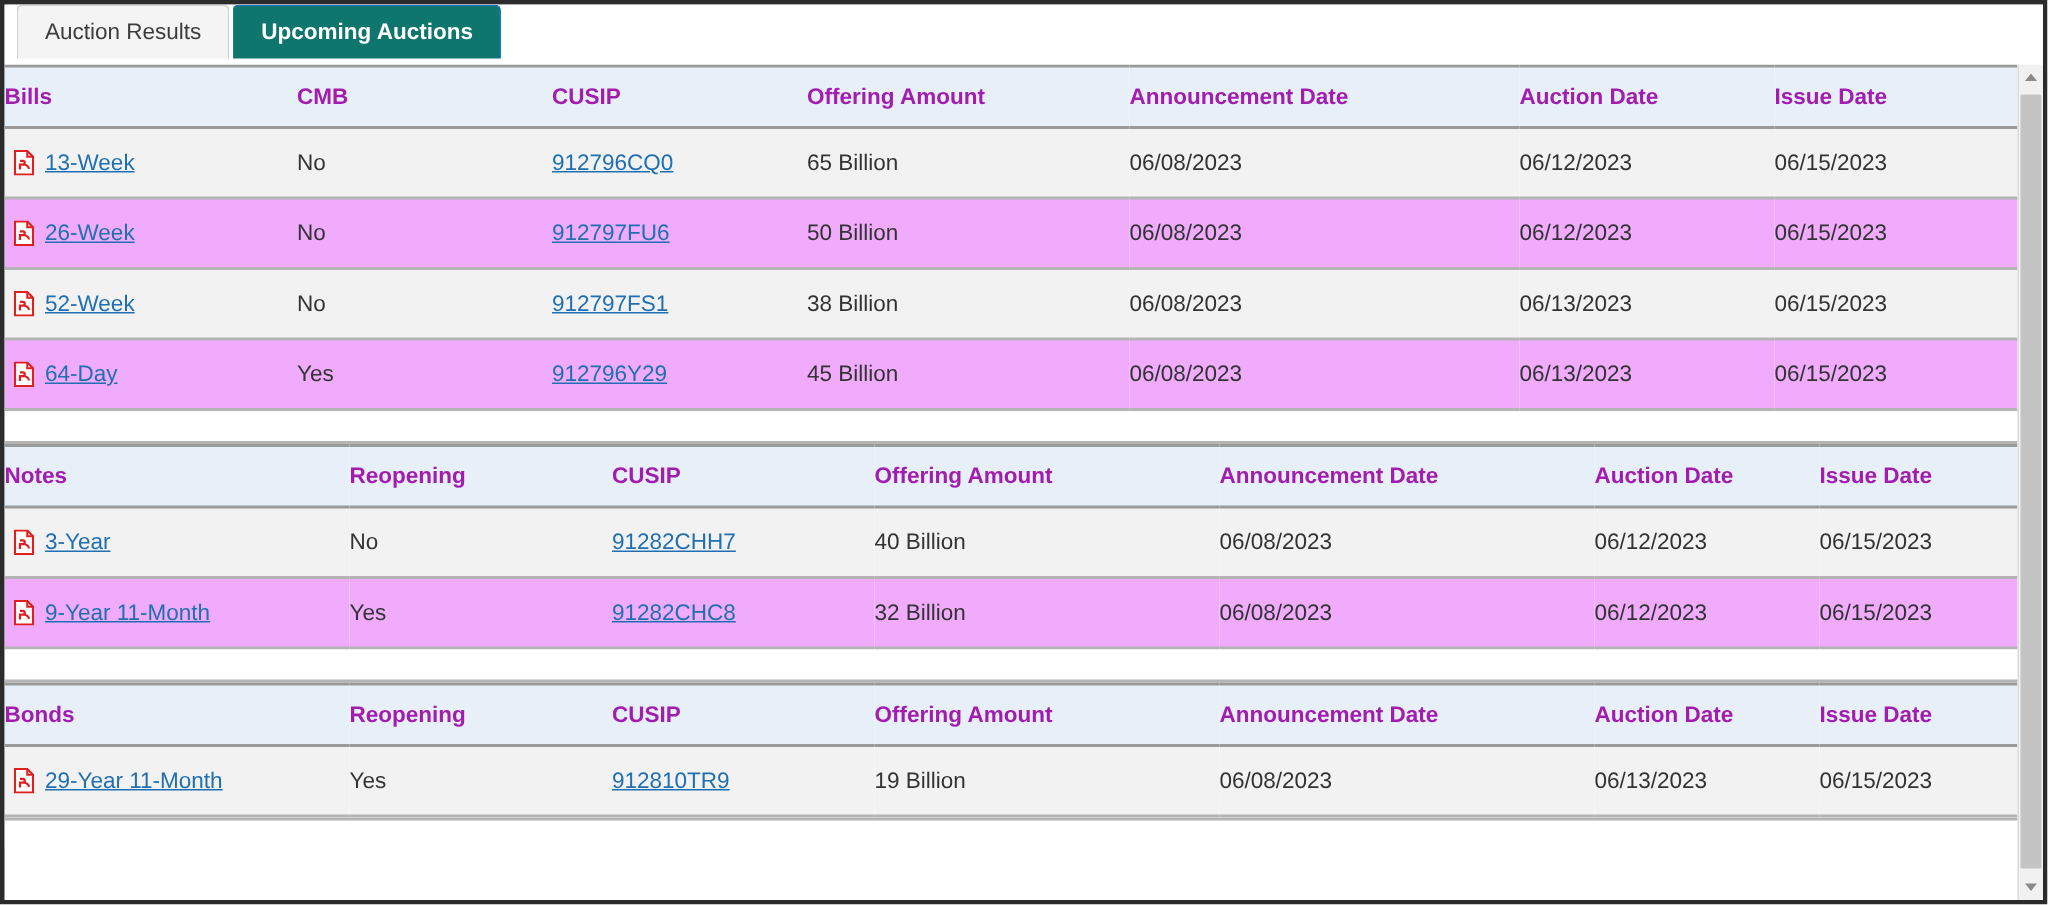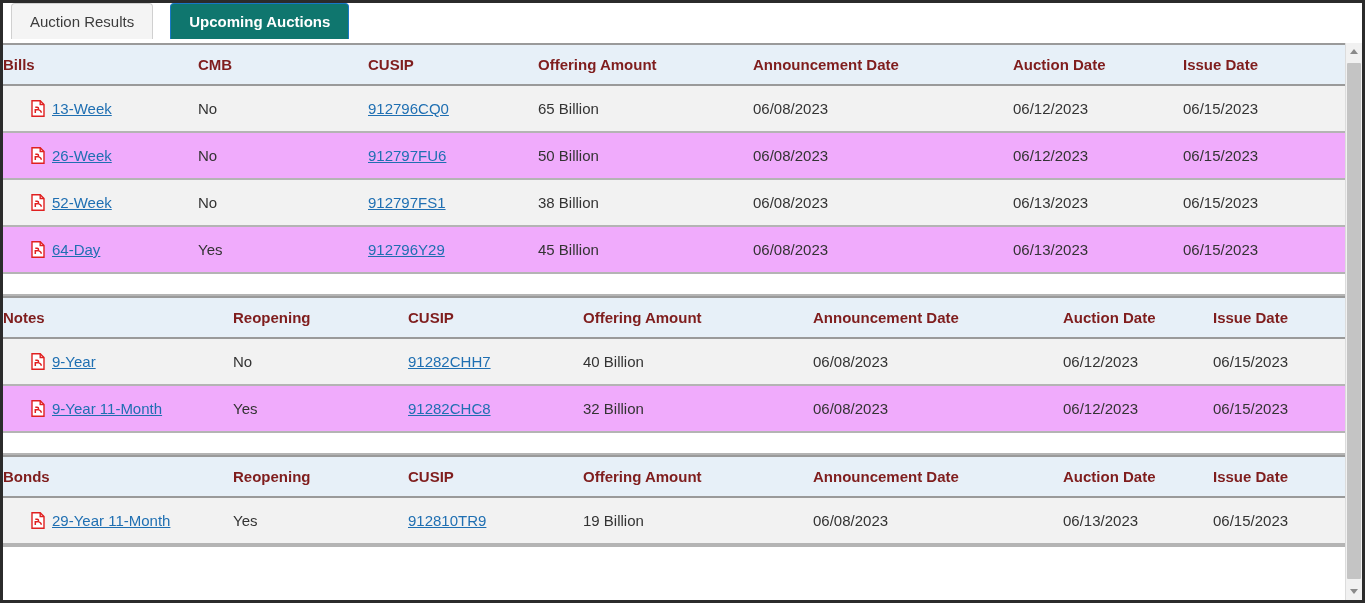--- a/index.html
+++ b/index.html
@@ -25,21 +25,20 @@
 
   
   .tabbar {
     position: relative;
     height: 40px;
     background: #ffffff;
     padding-left: 8px;
     box-sizing: border-box;
     display: flex;
     align-items: flex-start;
-    gap: 15px;
   }
   .tab {
     height: 36px;
     line-height: 36px;
     padding: 0 18px;
     font-size: 15px;
     box-sizing: border-box;
     border-radius: 4px 4px 0 0;
     cursor: pointer;
     white-space: nowrap;
@@ -76,21 +75,21 @@
 
   
   table.auction {
     width: 100%;
     border-collapse: collapse;
     table-layout: fixed;
     font-size: 15px;
   }
   table.auction thead th {
     background: #e7f0f8;
-    color: #7f1d1d;
+    color: #a21caf;
     font-weight: bold;
     font-size: 15px;
     text-align: left;
     padding: 11px 0 11px 0;
     border-top: 2px solid #9a9a9a;
     border-bottom: 2px solid #9a9a9a;
     white-space: nowrap;
   }
   table.auction tbody td {
     padding: 14px 0 14px 0;
@@ -108,21 +107,21 @@
     color: #1f6fb2;
     text-decoration: underline;
     cursor: pointer;
     font-size: 15px;
   }
 
   .namecell {
     display: flex;
     align-items: center;
     gap: 7px;
-    padding-left: 28px;
+    padding-left: 6px;
   }
 
   .pdf-icon {
     flex: 0 0 auto;
     width: 14px;
     height: 17px;
     display: inline-block;
     line-height: 0;
   }
 
@@ -321,21 +320,21 @@
           <tbody>
             <tr class="odd">
               <td>
                 <div class="namecell">
                   <span class="pdf-icon"><svg viewBox="0 0 14 17" width="14" height="17" aria-hidden="true">
                       <path d="M1 0.7 h8.2 L13 4.5 V16.3 H1 Z" fill="#ffffff" stroke="#e02020" stroke-width="1.4"></path>
                       <path d="M9.2 0.7 V4.5 H13" fill="none" stroke="#e02020" stroke-width="1.4"></path>
                       <path d="M4.3 7.2 h1.9 a1.3 1.3 0 0 1 0 2.6 H4.3 V13" fill="none" stroke="#e02020" stroke-width="1.5"></path>
                       <path d="M7.3 9.6 q3 0.9 3 3.1" fill="none" stroke="#e02020" stroke-width="1.4"></path>
                     </svg></span>
-                  <a class="link">9-Year</a>
+                  <a class="link">3-Year</a>
                 </div>
               </td>
               <td class="cell-pad">No</td>
               <td class="cell-pad"><a class="link">91282CHH7</a></td>
               <td class="cell-pad">40 Billion</td>
               <td class="cell-pad">06/08/2023</td>
               <td class="cell-pad">06/12/2023</td>
               <td class="cell-pad">06/15/2023</td>
             </tr>
             <tr class="even">

